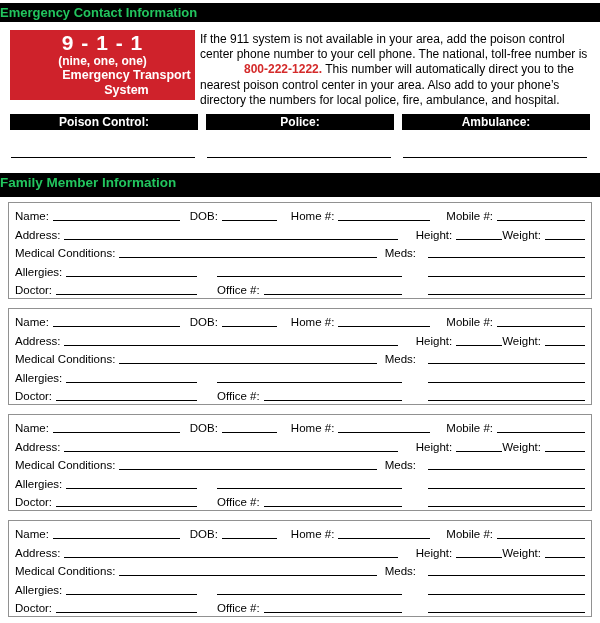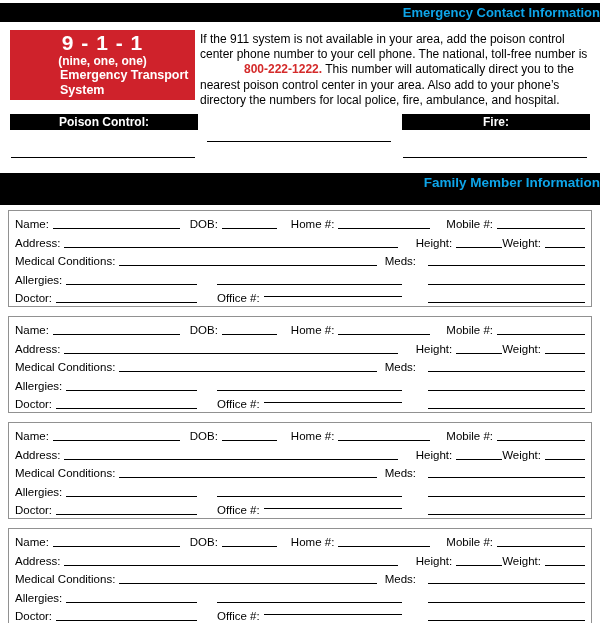--- a/index.html
+++ b/index.html
@@ -6,32 +6,32 @@
   html,body { background:#fff; }
   body {
     width:600px; height:623px; overflow:hidden; position:relative;
     font-family:"Liberation Sans", sans-serif; color:#000;
   }
   :root {
     --bar-bg:#000000; --badge-bg:#cf222b; --phone-red:#d42a2a;
     --line-black:#000000; --border-gray:#919191;
   }
   .bar {
-    background:var(--bar-bg); color:#0ea5e9; text-align:right;
+    background:var(--bar-bg); color:#22c55e; text-align:left;
     font-weight:bold; font-size:13px; height:19px; line-height:19px;
     width:600px;
   }
   .bar.title-bar { margin-top:3px; }
-  .bar.family-bar { height:32px; line-height:20px; font-size:13.5px; margin-top:15px; }
+  .bar.family-bar { height:24px; line-height:20px; font-size:13.5px; margin-top:15px; }
 
   .top-section { display:flex; margin-top:8px; padding:0 8px 0 10px; min-height:70px; }
   .badge {
     flex:0 0 185px; height:70px; background:var(--badge-bg); color:#fff;
     display:flex; flex-direction:column; align-items:center; justify-content:center;
-    text-align:left; padding:0 2px; margin-right:5px;
+    text-align:center; padding:0 2px; margin-right:5px;
   }
   .badge-number  { font-size:21px; font-weight:bold; line-height:22px; letter-spacing:1px; }
   .badge-words   { font-size:12px; font-weight:bold; line-height:14px; }
   .badge-caption { font-size:12.5px; font-weight:bold; line-height:15px;margin-left:48px; }
   .info { flex:1; font-size:12px; line-height:15.2px; padding-top:2px; }
   .info .phone { color:var(--phone-red); font-weight:bold;margin-left:44px; }
 
   .contacts { display:flex; gap:8px; padding:0 10px; margin-top:6px; }
   .contact-col { flex:1; display:flex; flex-direction:column; }
   .contact-label {
@@ -47,21 +47,21 @@
   .member-block {
     border:1px solid var(--border-gray); height:97px; margin-bottom:9px;
     padding:3px 6px 0 6px; background:#fff;
   }
   .row { display:flex; align-items:flex-end; height:18.4px; }
   .lbl { font-size:11.5px; line-height:15px; margin-right:4px; white-space:nowrap; }
   .ln  { border-bottom:1.5px solid var(--line-black); height:1px; margin-bottom:3px; display:block; }
   .grow { flex:1 1 auto; }
   .cell { display:flex; align-items:flex-end; }
   .cell .ln { width:auto; }
-  .w182 { width:182px; } .w185 { width:185px;align-items:center; } .w157 { width:157px; }
+  .w182 { width:182px; } .w185 { width:185px; } .w157 { width:157px; }
   .w55 { width:55px; } .w92 { width:92px; } .w88 { width:88px; }
   .w46 { width:46px; } .w40 { width:40px; }
   .ml6 { margin-left:18px; } .ml8 { margin-left:8px; } .ml10 { margin-left:10px;text-align:center; }
   .ml12 { } .ml14 { margin-left:14px; } .ml16 { margin-left:16px; }
   .ml20 { margin-left:20px; } .mlauto { margin-left:auto; }
 </style>
 </head>
 <body>
 
 <header class="bar title-bar">
@@ -77,28 +77,29 @@
   <p class="info"><span>If the 911 system is not available in your area, add the poison control center phone number to your cell phone. The national, toll-free number is </span><span class="phone">800-222-1222.</span><span> This number will automatically direct you to the nearest poison control center in your area. Also add to your phone’s directory the numbers for local police, fire, ambulance, and hospital.</span></p>
 </section>
 
 <div class="contacts" id="contacts-row">
   <div class="contact-col">
     <div class="contact-label">Poison Control:</div>
     <div class="c-line"></div>
   </div>
 
   <div class="contact-col">
+    <div class="contact-label">Police:</div>
     <div class="c-line"></div>
   </div>
 
+
   <div class="contact-col">
-    <div class="contact-label">Fire:</div>
+    <div class="contact-label">Ambulance:</div>
     <div class="c-line"></div>
   </div>
-
 
 </div>
 
 <header class="bar family-bar">
   <span>Family Member Information</span>
 </header>
 
 <div class="blocks" id="member-blocks">
   <div class="member-block">
     <div class="row">

